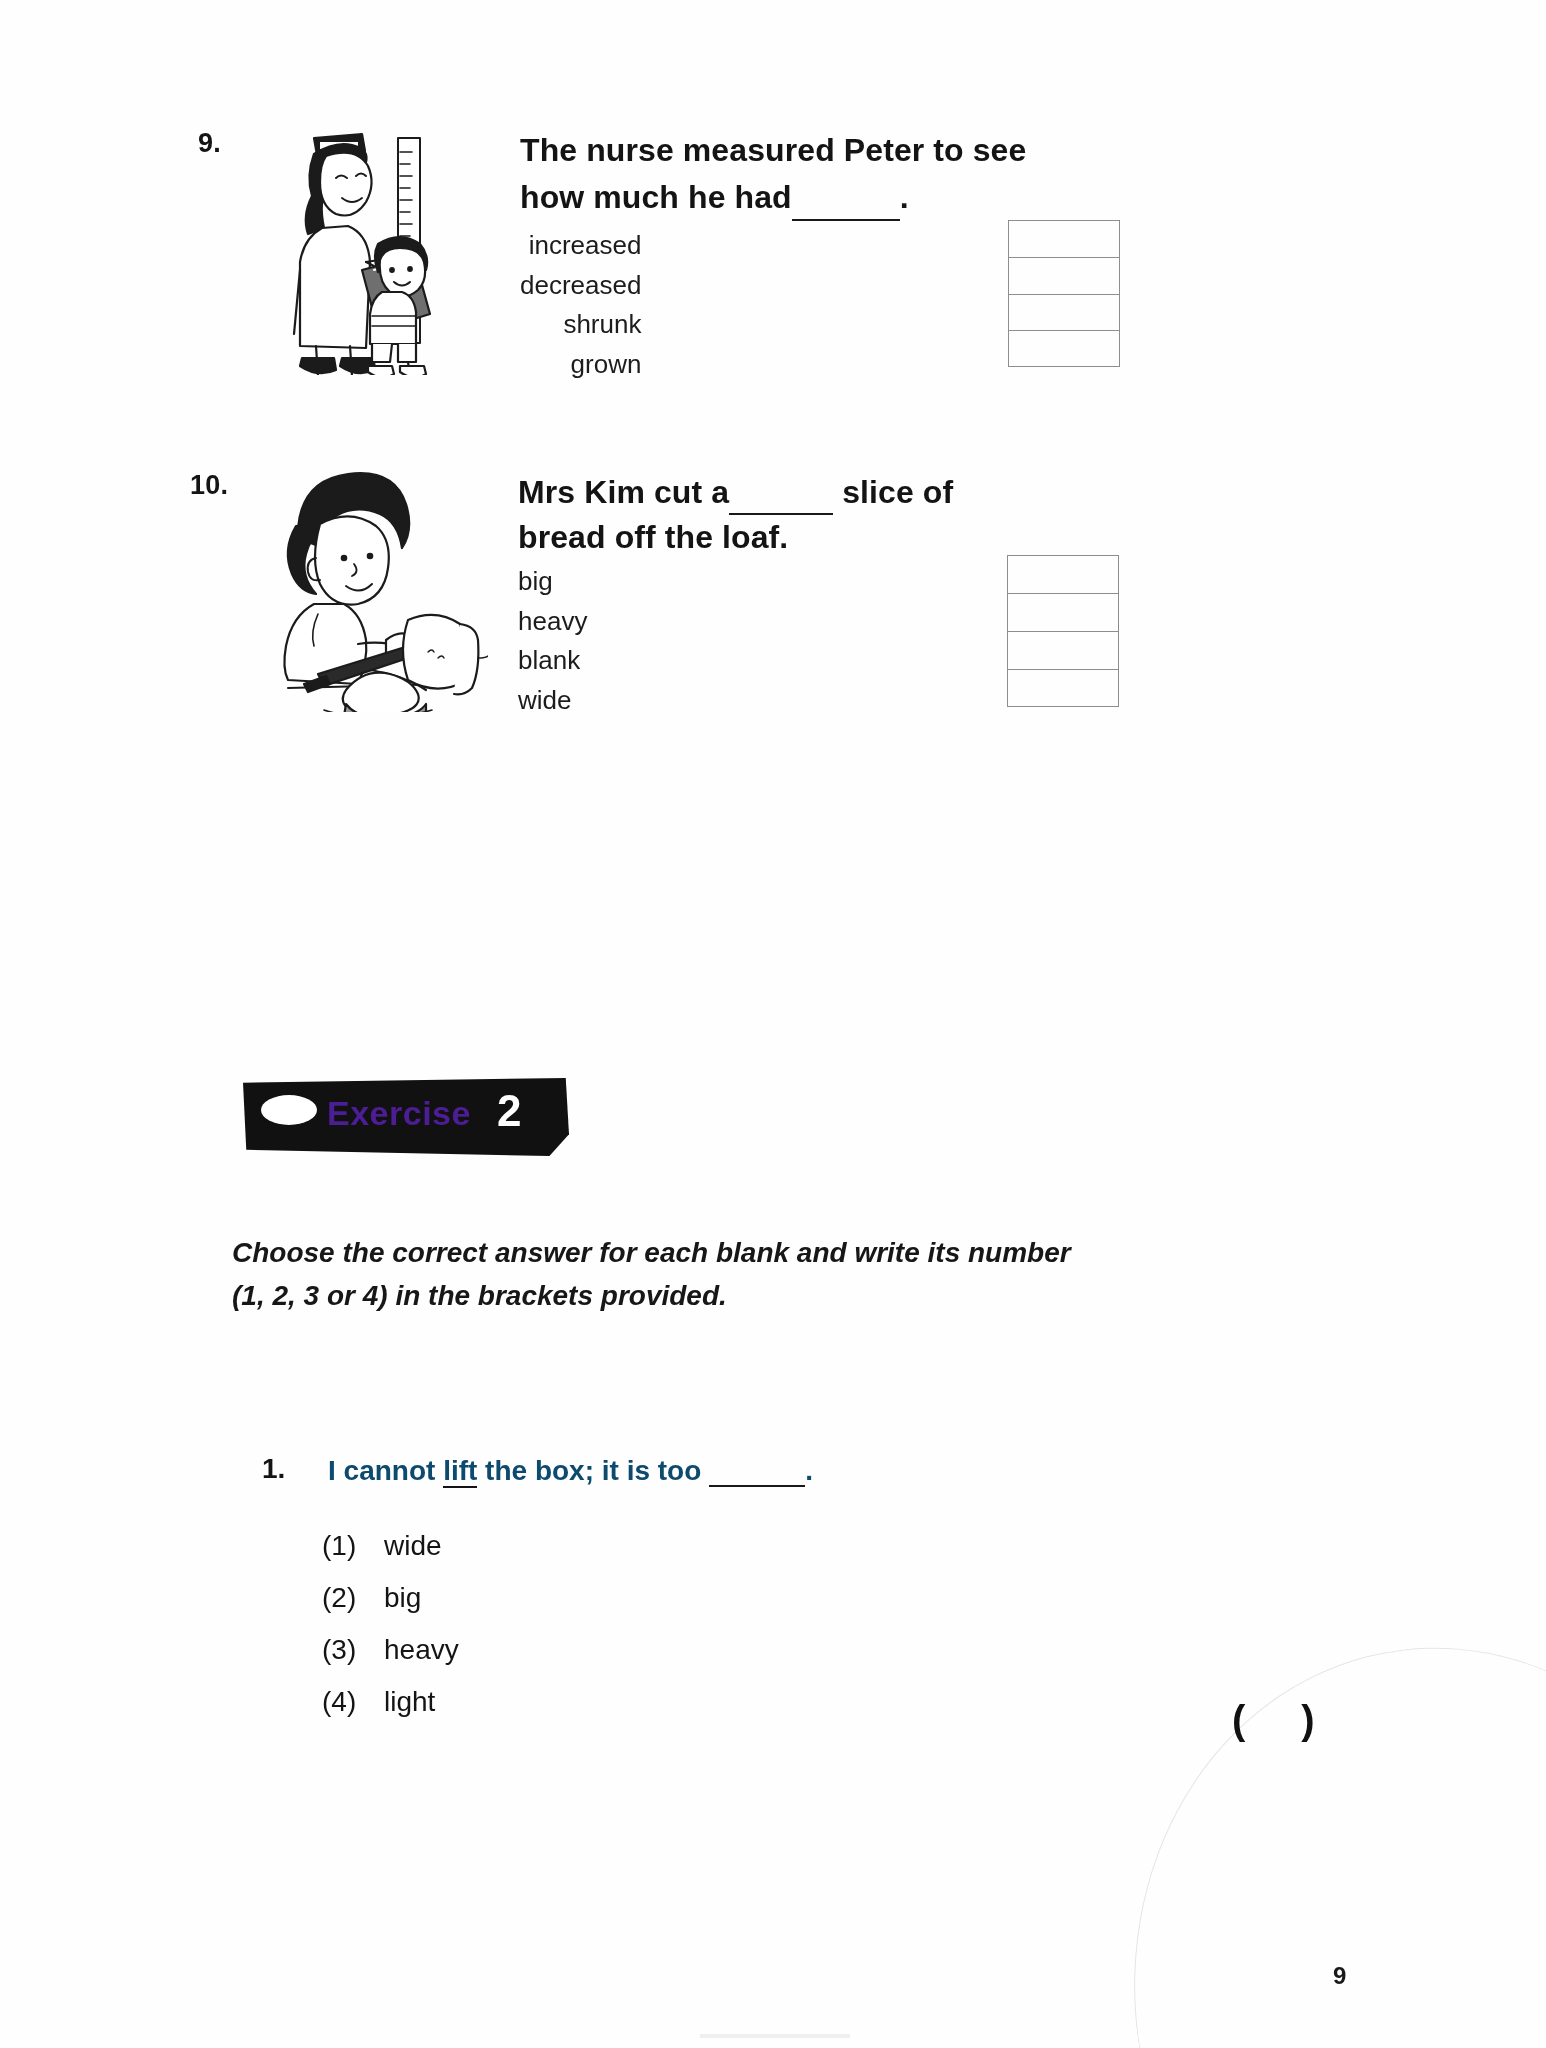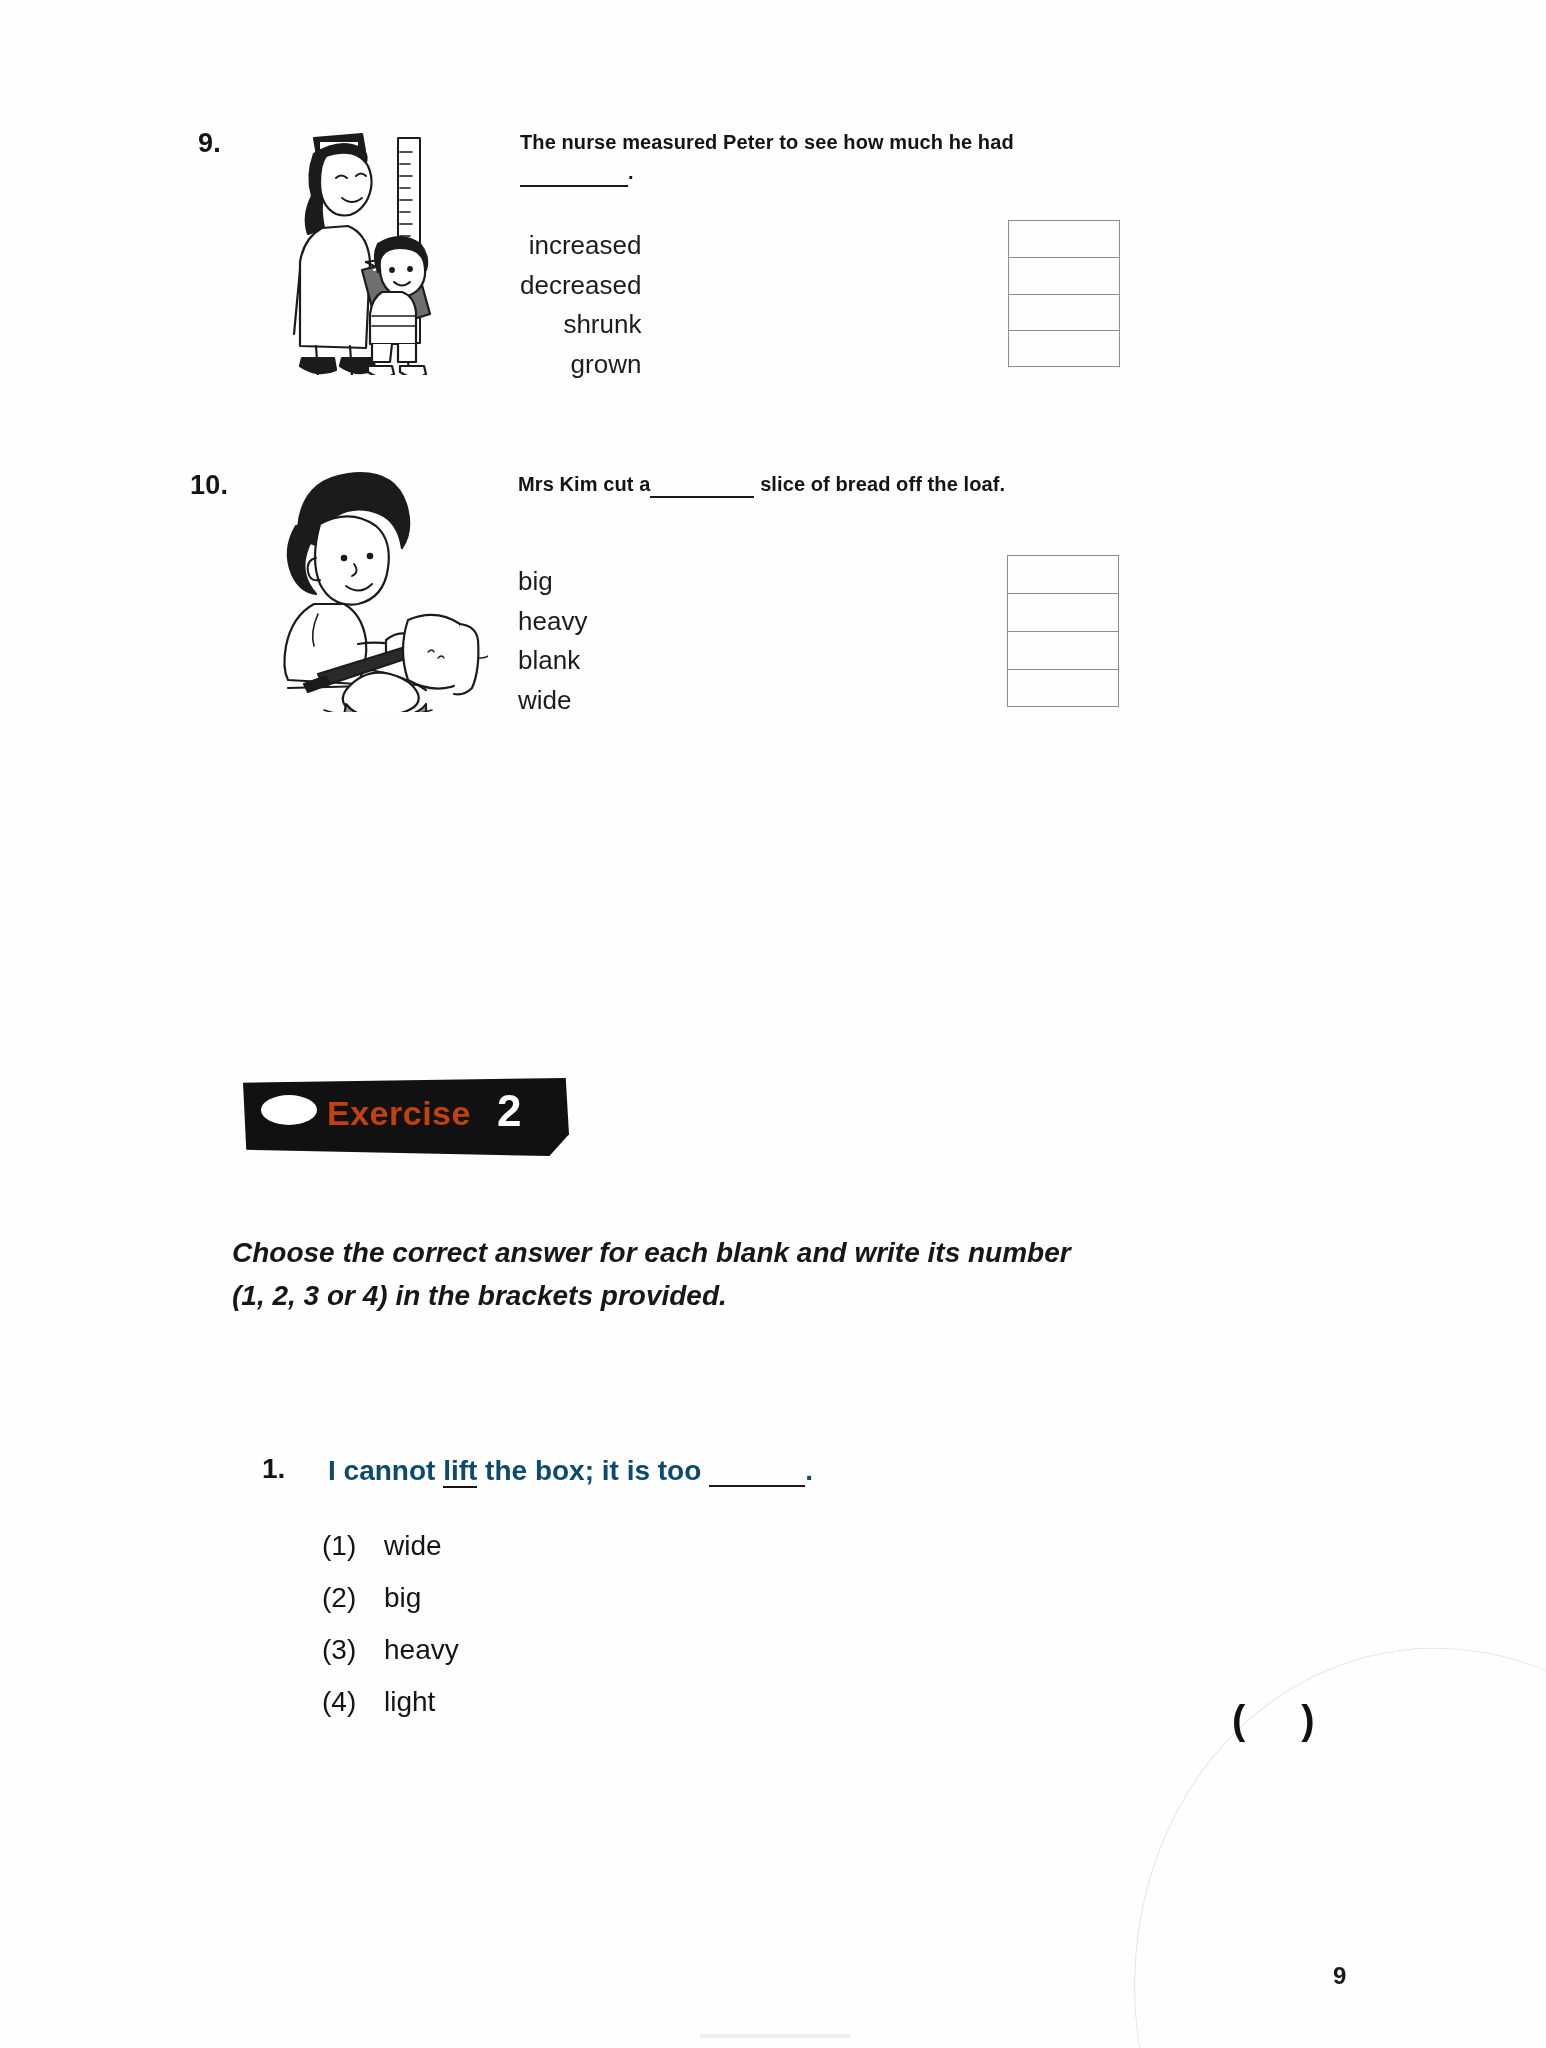--- a/index.html
+++ b/index.html
@@ -36,21 +36,21 @@
   .q-block { position: absolute; }
   .q-num {
     position: absolute;
     font-size: 27px;
     font-weight: 700;
     letter-spacing: 0.2px;
     color: #141414;
   }
   .q-text {
     position: absolute;
-    font-size: 20px;
+    font-size: 32px;
     font-weight: 700;
     line-height: 1.42;
     color: #141414;
     letter-spacing: 0.1px;
   }
   .blankline {
     display: inline-block;
     border-bottom: 2.4px solid #191919;
     vertical-align: 2px;
   }
@@ -99,21 +99,21 @@
     width: 56px;
     height: 30px;
     background: #ffffff;
     border-radius: 50%;
     filter: blur(0.6px);
   }
   .ex-banner .label {
     position: absolute;
     left: 84px;
     top: 16px;
-    color: #c2410c;
+    color: #4c1d95;
     font-size: 34px;
     font-weight: 700;
     letter-spacing: 0.5px;
   }
   .ex-banner .num {
     position: absolute;
     left: 254px;
     top: 8px;
     color: #ffffff;
     font-size: 44px;

